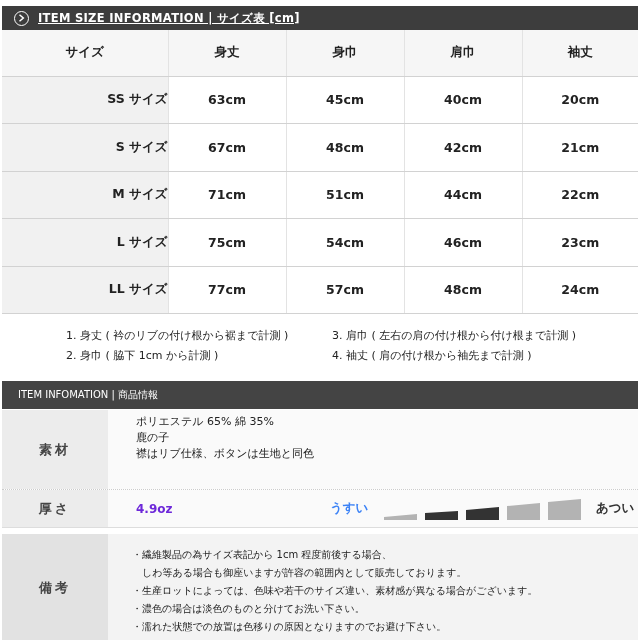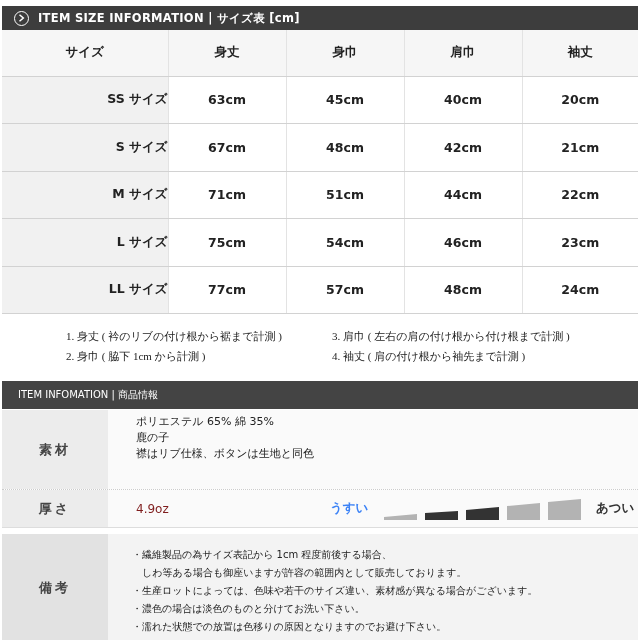--- a/index.html
+++ b/index.html
@@ -1,46 +1,46 @@
 <!DOCTYPE html>
 <html><head>
 <meta charset="utf-8">
 <style>
   * { box-sizing: border-box; margin: 0; padding: 0; }
   body { width: 640px; height: 640px; background: #fff; font-family: "DejaVu Sans", "Liberation Sans", sans-serif; color: #222; overflow: hidden; position: relative; }
 
-  .hdr1 { position: absolute; left: 2px; top: 6px; width: 636px; height: 24px; background: #3d3d3d; color: #fff; display: flex; align-items: center; padding-left: 12px; font-size: 11.5px; font-weight: bold; letter-spacing: 0.3px; }
+  .hdr1 { position: absolute; left: 2px; top: 6px; width: 636px; height: 24px; background: #3d3d3d; color: #fff; display: flex; align-items: center; padding-left: 12px; font-size: 11.5px; font-weight: bold; letter-spacing: 0.3px; text-decoration: underline; }
   .hdr1 .circ { width: 15px; height: 15px; border: 1.5px solid #fff; border-radius: 50%; display: flex; align-items: center; justify-content: center; margin-right: 9px; }
   .hdr1 .circ svg { width: 7px; height: 8px; }
 
   table.size { position: absolute; left: 2px; top: 30px; width: 636px; border-collapse: collapse; }
   table.size td, table.size th { height: 47.5px; text-align: center; font-size: 12.5px; font-weight: bold; border-right: 1px solid #e3e3e3; border-bottom: 1px solid #d2d2d2; margin-top: 39px; }
   table.size th { height: 46px; background: #f5f5f5; }
   table.size td.first { background: #f1f1f1; text-align: right; }
   table.size td { background: #fff; }
   table.size tr > *:last-child { border-right: none; }
   table.size tr.head th { background: #f6f6f6; }
   table.size th:first-child, table.size td:first-child { width: 166px; }
   table.size th:nth-child(2), table.size td:nth-child(2){ width: 118px; }
   table.size th:nth-child(3), table.size td:nth-child(3){ width: 118px; }
   table.size th:nth-child(4), table.size td:nth-child(4){ width: 118px; }
 
-  .notes { position: absolute; top: 326px; left: 66px; width: 560px; font-size: 11px; line-height: 20px; display: grid; grid-template-columns: 266px 300px; font-family: Liberation Serif, serif; }
+  .notes { position: absolute; top: 326px; left: 66px; width: 560px; font-size: 11px; line-height: 20px; display: grid; grid-template-columns: 266px 300px; }
 
   .hdr2 { position: absolute; left: 2px; top: 381px; width: 636px; height: 28px; background: #444; color: #fff; font-size: 10px; display: flex; align-items: center; padding-left: 16px; }
 
   .info { position: absolute; left: 2px; top: 410px; width: 636px; }
   .info .row { display: flex; border-bottom: 1px dotted #ccc; }
   .info .lab { width: 106px; background: #ececec; display: flex; align-items: center; justify-content: center; font-size: 13px; font-weight: bold; color: #444; letter-spacing: 3px; }
   .info .val { flex: 1; font-size: 11px; padding-left: 28px; background: #fafafa; }
   .row.mat { height: 80px; }
   .row.mat .val { padding-top: 4px; line-height: 16px; }
   .row.thick { height: 38px; border-bottom: 1px solid #ddd; }
   .row.thick .val { display: flex; align-items: center; position: relative; }
-  .oz { font-size: 12px; font-weight: normal; color: #7f1d1d; }
+  .oz { font-size: 12px; font-weight: bold; color: #6d28d9; }
   .thin-lab { position: absolute; left: 222px; font-size: 12.5px; font-weight: bold; color: #3b82f6; top: 10px; }
   .thick-lab { position: absolute; left: 488px; font-size: 12.5px; font-weight: bold; color: #333; top: 10px; }
   .bars { position: absolute; left: 276px; top: 8px; height: 22px; display: flex; align-items: flex-end; gap: 8px; }
   .bar { width: 33px; }
 
   .row.notes2 { height: 108px; border-bottom: none; margin-top: 6px; }
   .row.notes2 .lab { background: #e2e2e2; }
   .row.notes2 .val { background: #f3f3f3; padding-top: 12px; line-height: 18px; font-size: 10px; padding-left: 24px; }
 </style>
 </head>

